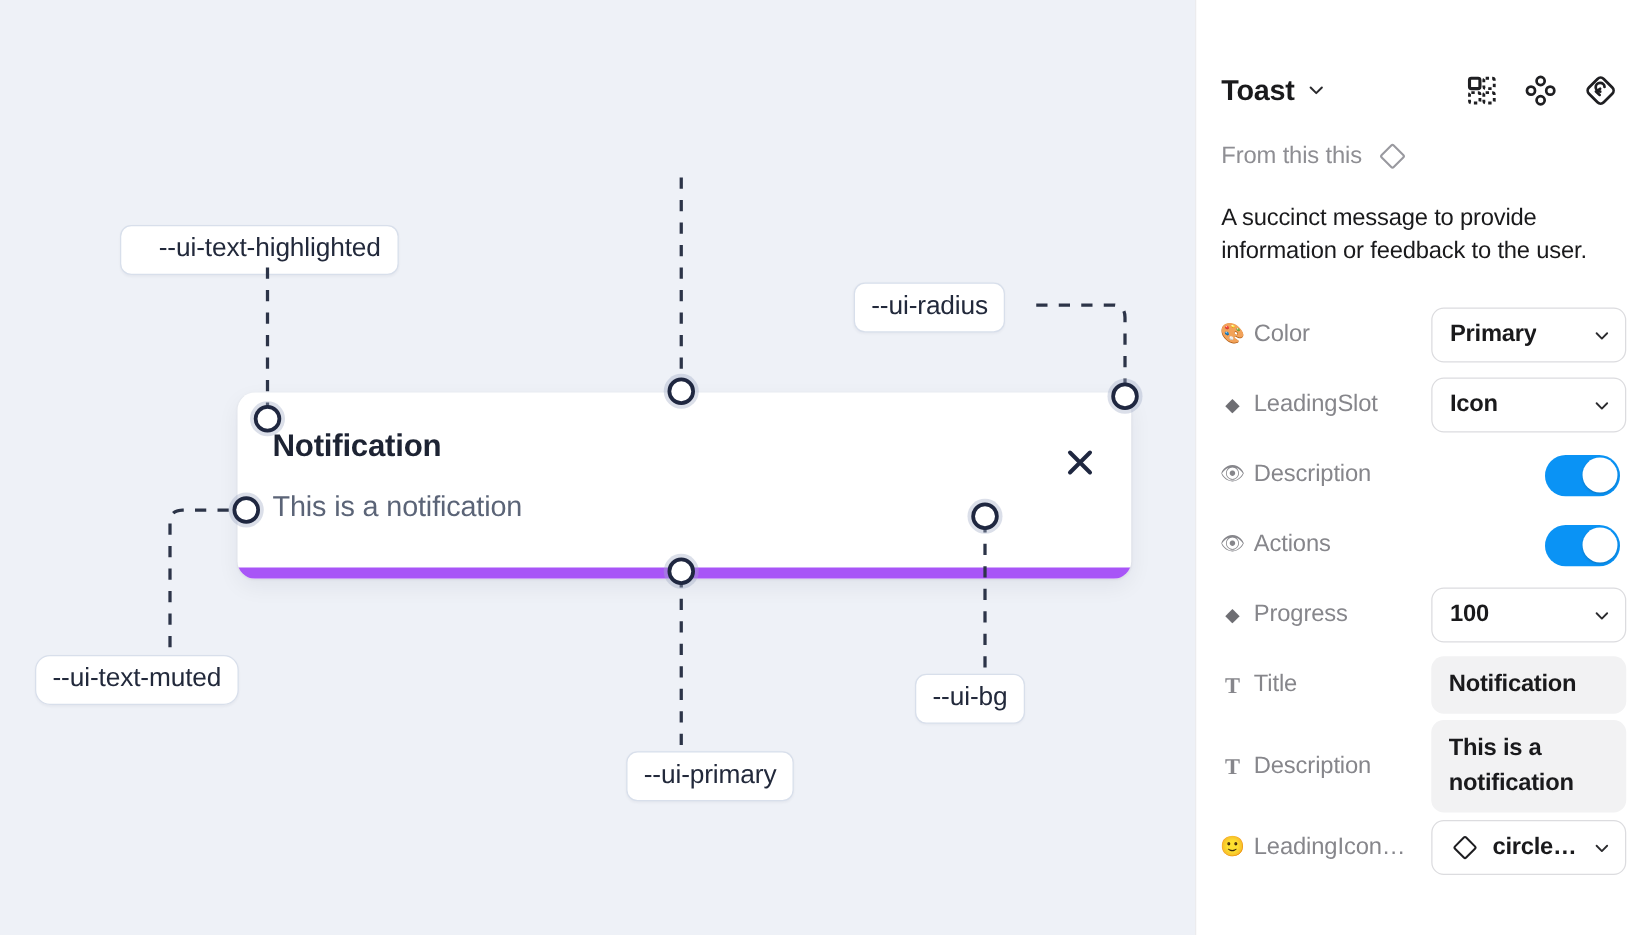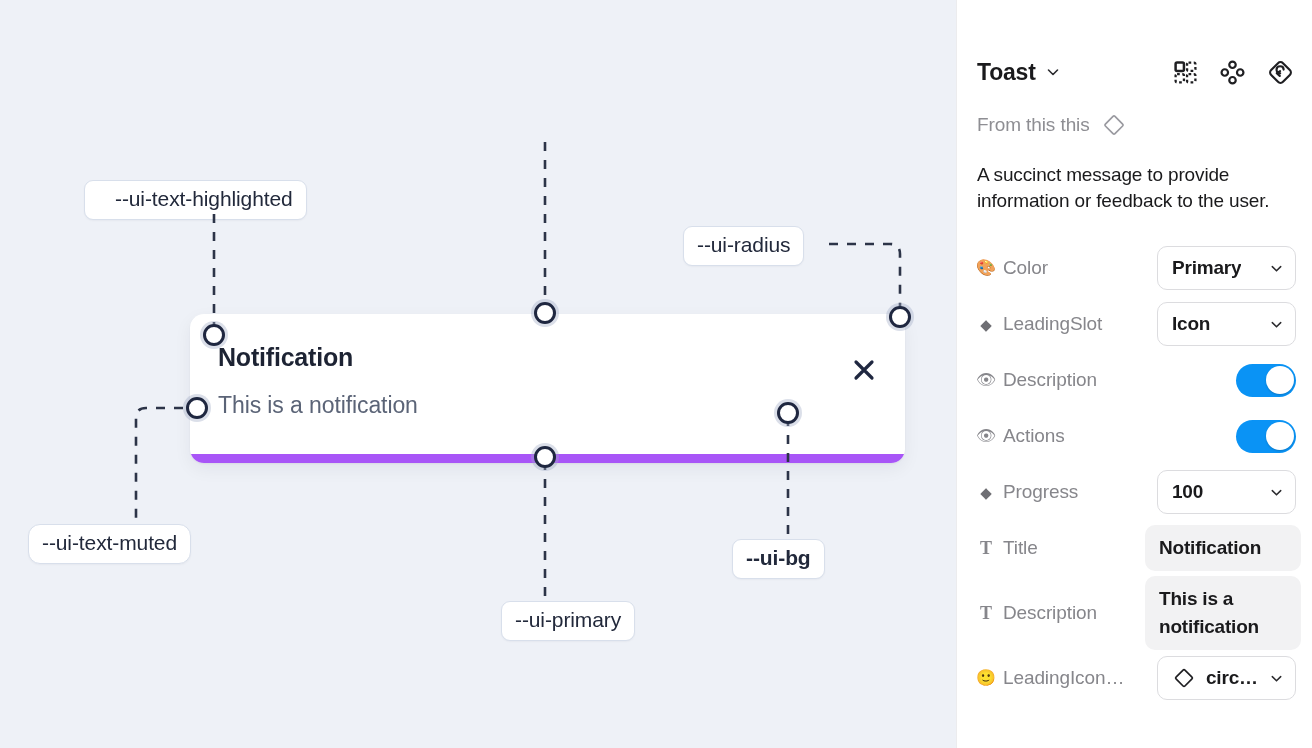--- a/index.html
+++ b/index.html
@@ -146,21 +146,21 @@
     font-size: 19px; color: #86868b; letter-spacing: -0.1px;
     flex: 0 0 168px;
     overflow: hidden; white-space: nowrap;
   }
   .prop-icon { font-size: 16px; line-height: 1; width: 18px; display:inline-flex; justify-content:center;}
   .prop-icon.diamond { color: #6e6e73; font-size: 15px; }
   .prop-icon.serif-t { font-family: "Liberation Serif", serif; font-weight: 700; font-size: 18px; color: #86868b; }
   .prop-control { margin-left: auto; }
 
   .select {
-    width: 139px; height: 44px;
+    width: 156px; height: 44px;
     background: #ffffff;
     border: 1px solid #dcdcdf;
     border-radius: 10px;
     display: flex; align-items: center;
     padding: 0 11px 0 14px;
     cursor: pointer;
   }
   .select .sel-val {
     font-size: 19px; font-weight: 700; color: #1a1a1c; letter-spacing: -0.2px;
     overflow: hidden; white-space: nowrap; text-overflow: ellipsis;
@@ -227,25 +227,25 @@
       <div id="toast-progress"></div>
     </div>
 
     <div class="node" style="left:214px; top:335px;"></div>
     <div class="node" style="left:545px; top:313px;"></div>
     <div class="node" style="left:900px; top:317px;"></div>
     <div class="node" style="left:197px; top:408px;"></div>
     <div class="node" style="left:545px; top:457px;"></div>
     <div class="node" style="left:788px; top:413px;"></div>
 
-    <div class="pill" style="left:84px;  top:180px;padding-left:30px;">--ui-text-highlighted</div>
+    <div class="pill" style="left:96px;  top:180px;padding-left:30px;">--ui-text-highlighted</div>
     <div class="pill" style="left:683px; top:226px;">--ui-radius</div>
     <div class="pill" style="left:28px;  top:524px;border-radius:12px;">--ui-text-muted</div>
     <div class="pill" style="left:458px; top:601px;margin-left:43px;">--ui-primary</div>
-    <div class="pill" style="left:732px; top:539px;font-weight:bold;">--ui-bg</div>
+    <div class="pill" style="left:732px; top:539px;">--ui-bg</div>
   </div>
 
   <div id="panel">
 
     <div id="panel-header">
       <div id="panel-title">Toast</div>
       <div id="panel-title-chevron">
         <svg width="16" height="16" viewBox="0 0 16 16" aria-hidden="true">
           <path d="M3.5 6 L8 10.5 L12.5 6" stroke="#2b2b2e" stroke-width="1.6" fill="none" stroke-linecap="round" stroke-linejoin="round"></path>
         </svg>

